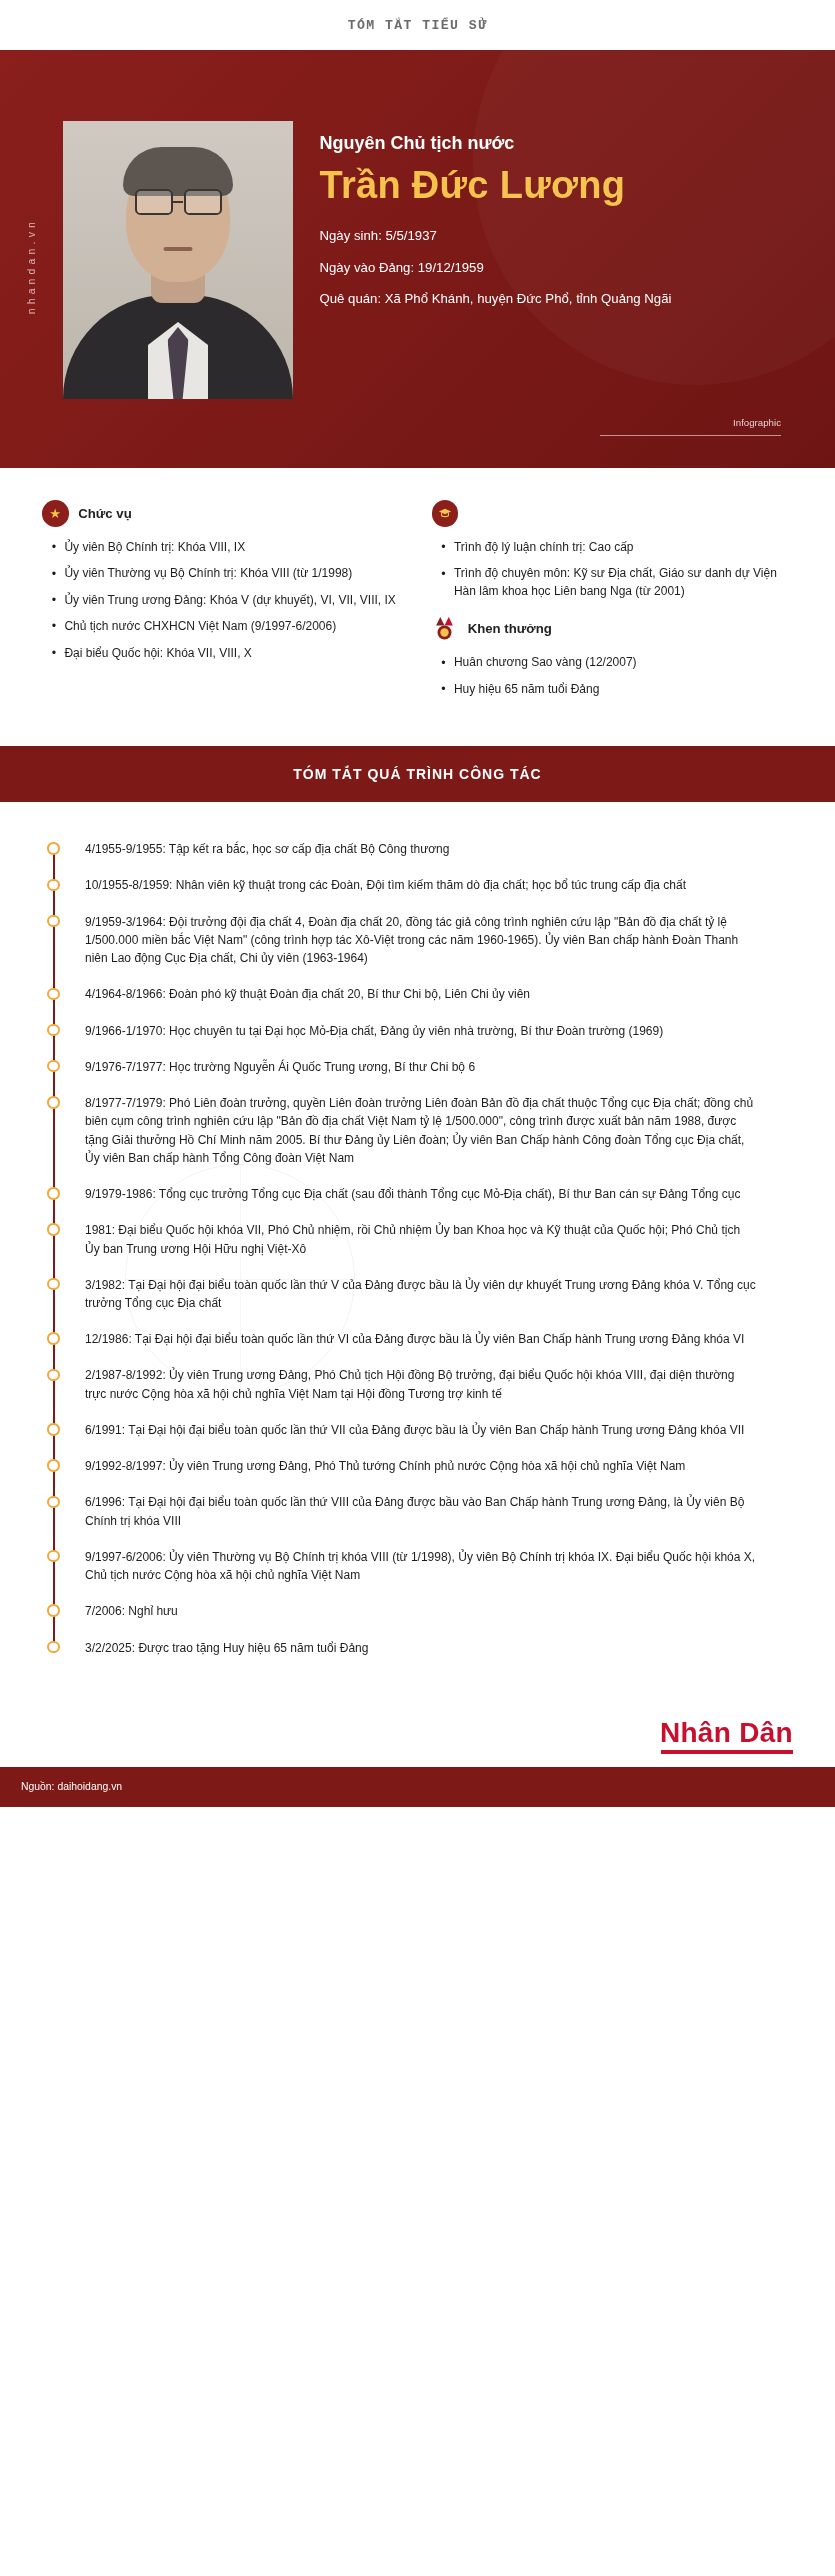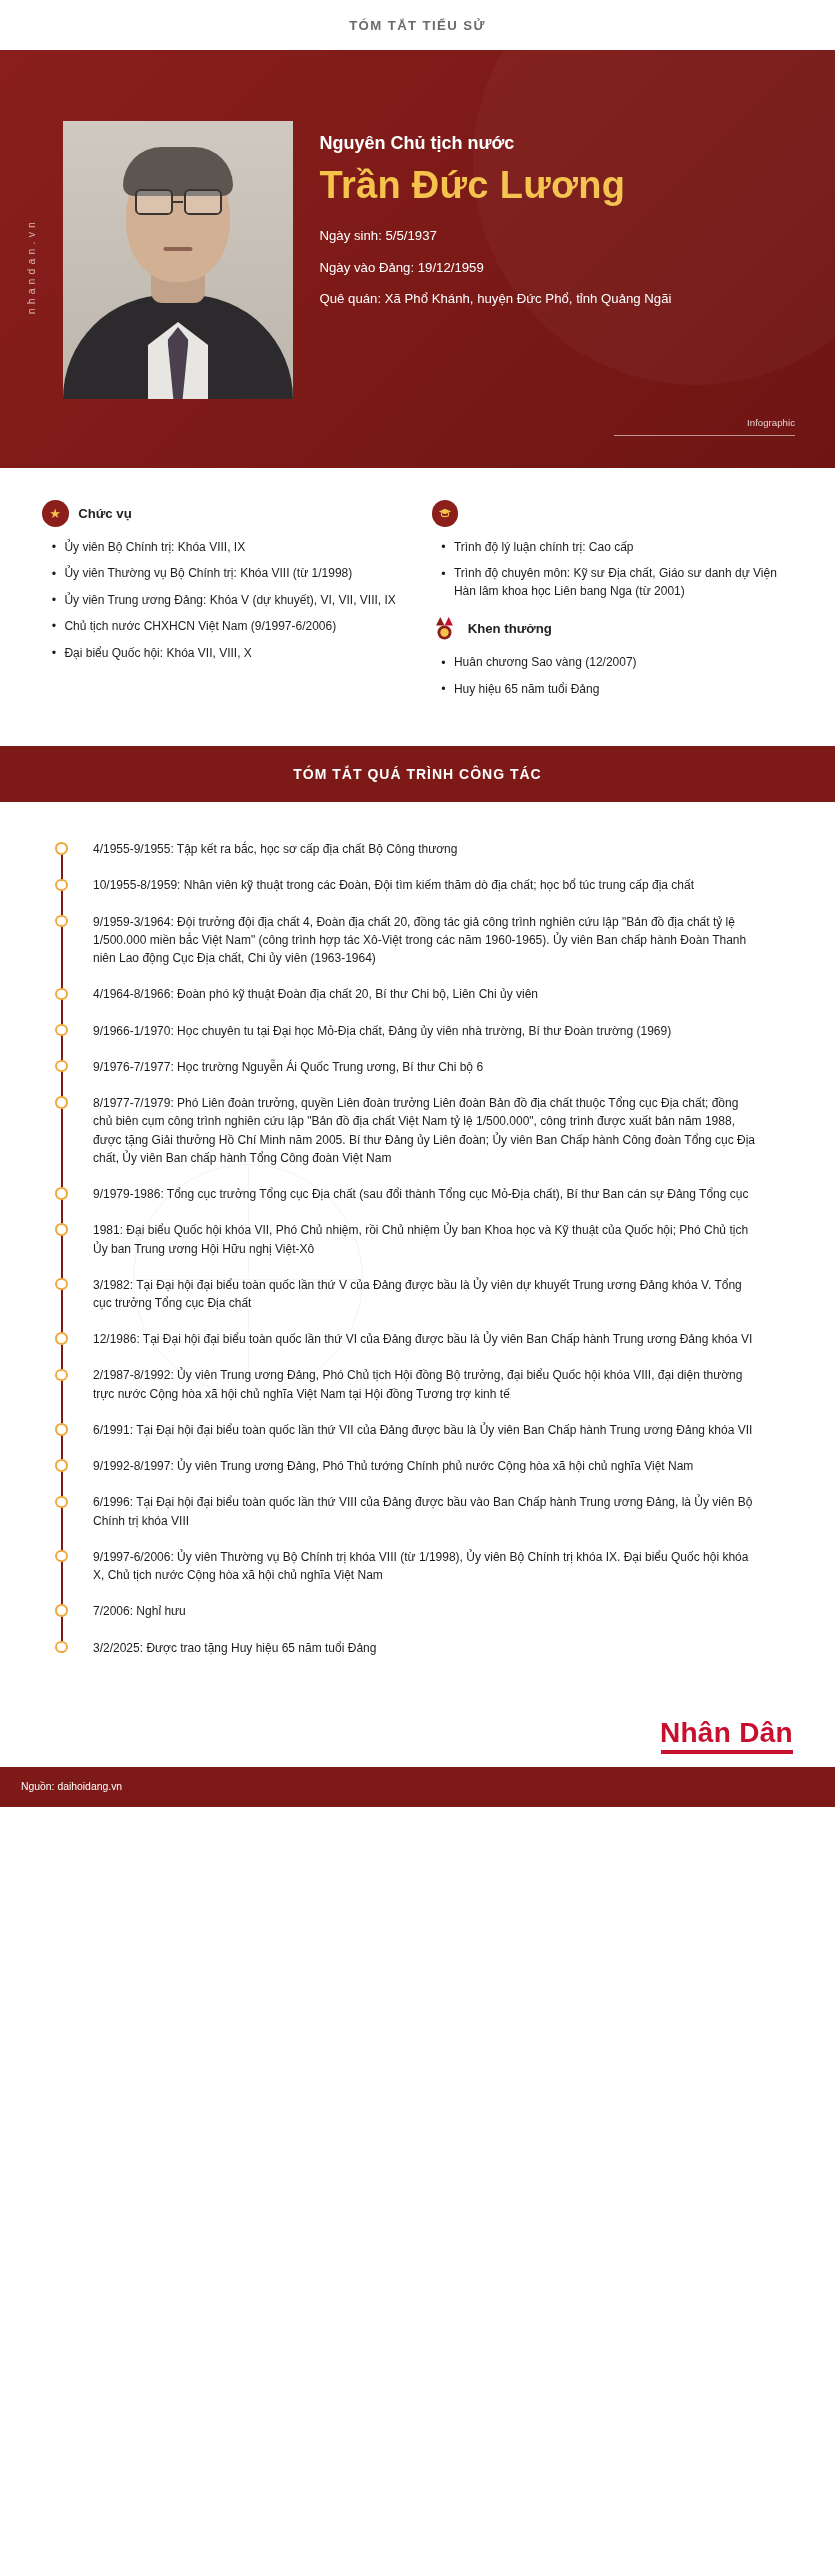--- a/index.html
+++ b/index.html
@@ -23,20 +23,21 @@
     display: flex;
     align-items: center;
     justify-content: center;
     background: #ffffff;
   }
   .topbar-label {
     font-size: 13.2px;
     font-weight: bold;
     letter-spacing: 1.4px;
     color: #6b6b6b;
+    font-family: Liberation Mono, monospace;
   }
 
   
   .hero {
     position: relative;
     height: 418px;
     background: #7d1a18;
     background-image: linear-gradient(135deg, #8a1f1c 0%, #6e1513 100%);
     display: flex;
     padding: 29px 42px 0 0;
@@ -176,21 +177,21 @@
     letter-spacing: 0.3px;
   }
   .hero-meta {
     font-size: 13.2px;
     line-height: 1.55;
     margin-bottom: 11px;
     max-width: 390px;
   }
   .infographic-tag {
     position: absolute;
-    right: 40px;
+    right: 54px;
     bottom: 32px;
     width: 181px;
     text-align: right;
     color: #e6d2d1;
     font-size: 9.7px;
     padding-bottom: 7px;
     border-bottom: 1.4px solid rgba(255,255,255,0.55);
   }
 
   
@@ -265,21 +266,20 @@
     font-weight: bold;
     font-size: 14px;
     letter-spacing: 1px;
   }
 
   
   .timeline-wrap {
     position: relative;
     padding: 38px 49px 28px 42px;
     background: #ffffff;
-    margin-left: 8px;
   }
   .timeline-watermark {
     position: absolute;
     left: 125px;
     top: 362px;
     width: 230px; height: 230px;
     border-radius: 50%;
     border: 0.7px solid #f0e6e5;
     opacity: .55;
   }

